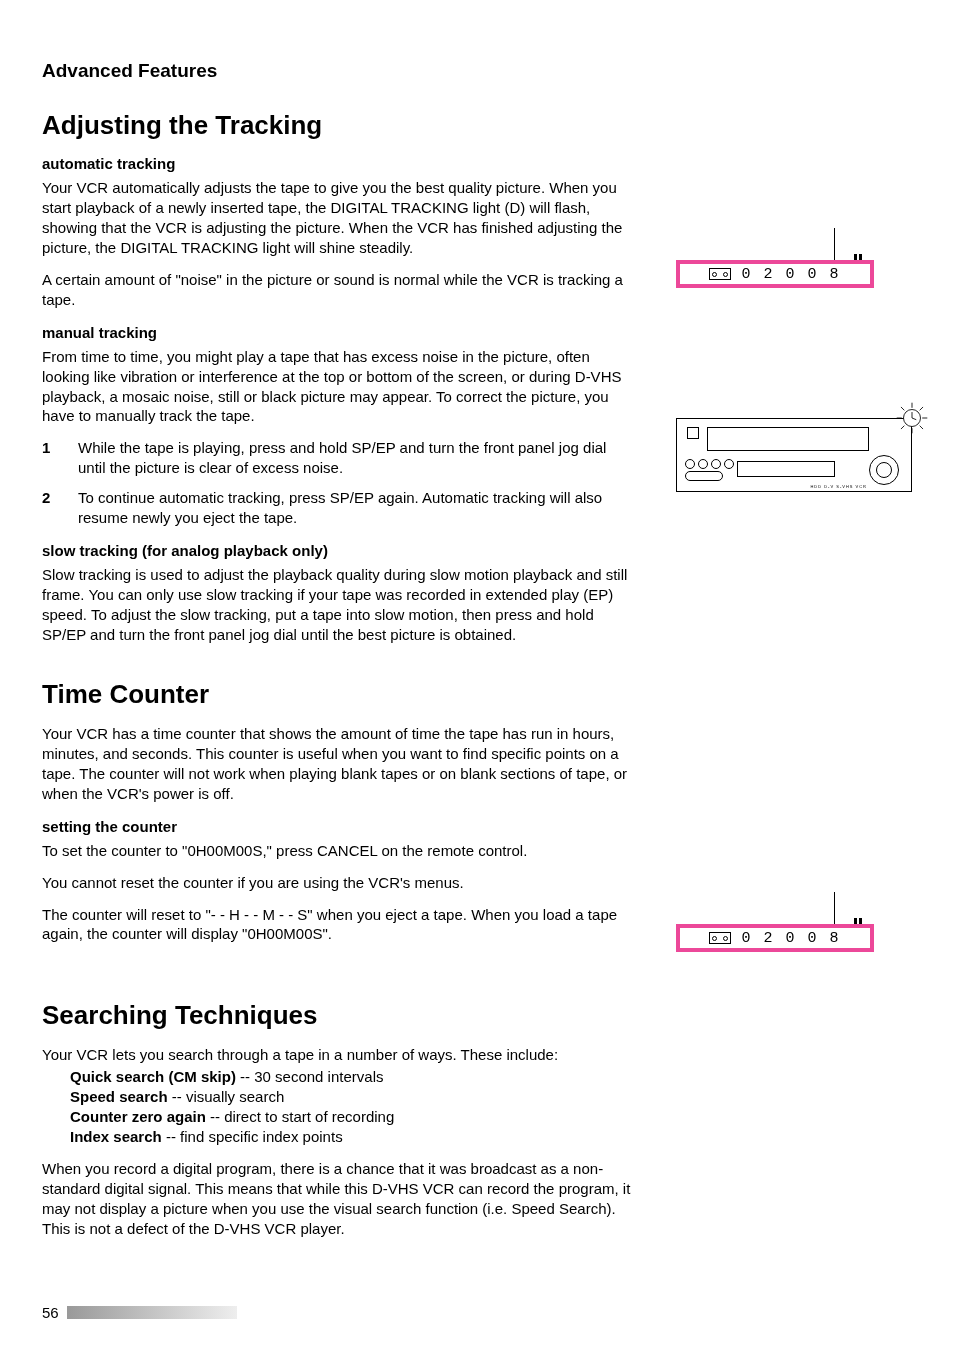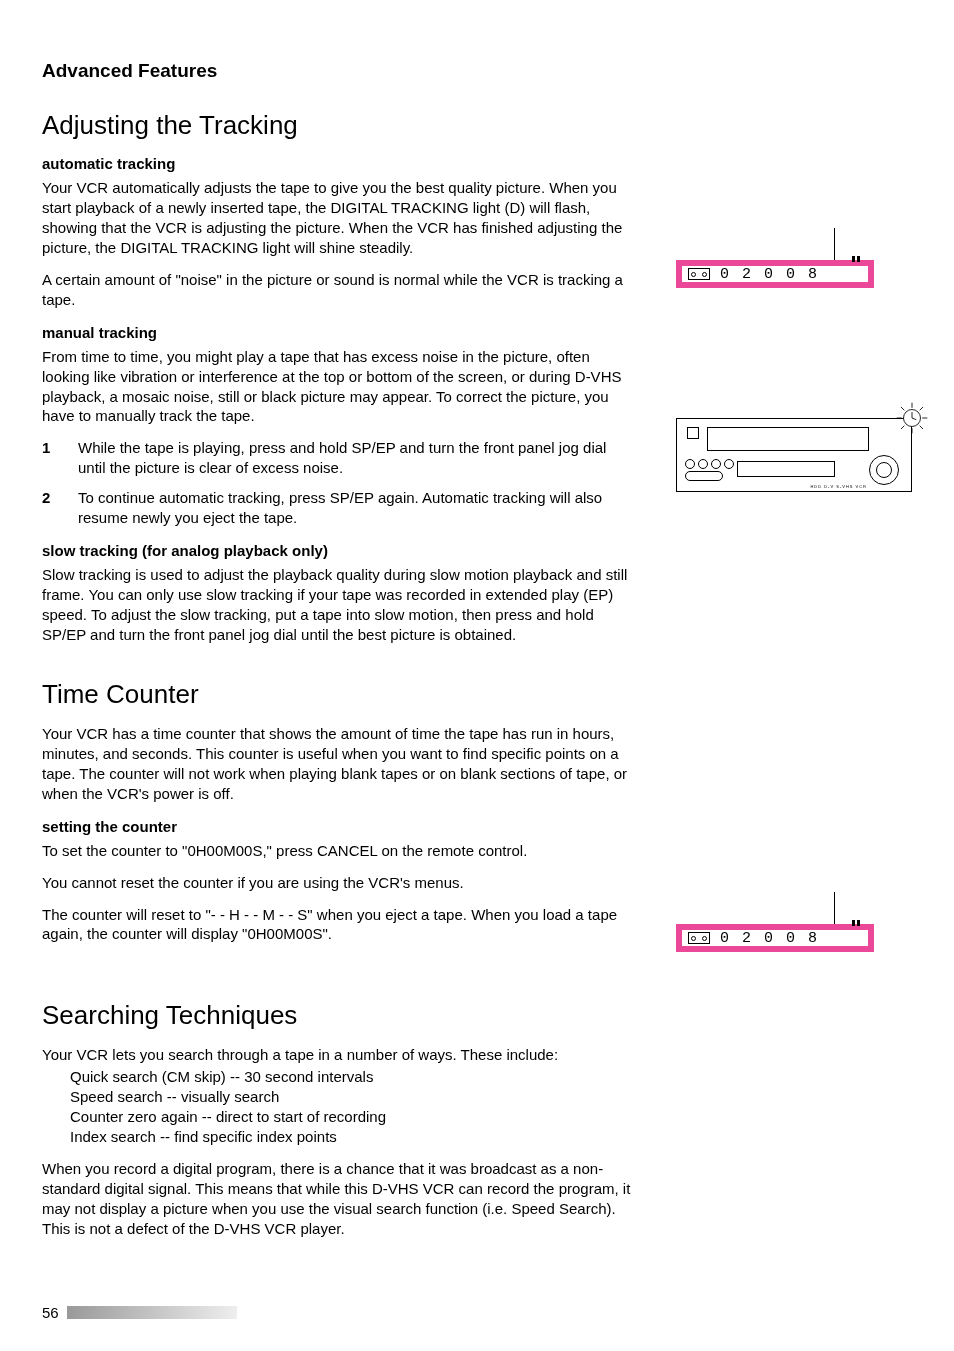--- a/index.html
+++ b/index.html
@@ -28,21 +28,21 @@
     flex: 1;
     position: relative;
   }
   .chapter {
     font-size: 19px;
     font-weight: bold;
     margin-bottom: 28px;
   }
   h1.section {
     font-size: 26px;
-    font-weight: normal;
+    font-weight: bold;
     margin: 0 0 14px 0;
   }
   .subhead {
     font-weight: bold;
     font-size: 15px;
     margin: 14px 0 6px 0;
   }
   p.body {
     font-size: 15px;
     line-height: 1.33;
@@ -66,21 +66,21 @@
   }
   .search-list {
     margin: 0 0 12px 0;
     padding-left: 28px;
   }
   .search-list > div {
     font-size: 15px;
     line-height: 1.33;
   }
   .search-list .b {
-    font-weight: normal;
+    font-weight: bold;
   }
   .section-gap {
     height: 22px;
   }
   
   .footer {
     position: absolute;
     left: 42px;
     bottom: 30px;
     display: flex;
@@ -99,31 +99,32 @@
   .illus {
     position: absolute;
   }
   
   .disp-wrap {
     position: relative;
     width: 200px;
     height: 60px;
   }
   .disp {
-    border: 6px solid #ec4899;
+    border: 4px solid #ec4899;
     width: 198px;
     height: 28px;
     position: absolute;
     left: 0;
     bottom: 0;
     display: flex;
     align-items: center;
     padding: 0 6px;
     box-sizing: border-box;
     gap: 10px;
+    justify-content: center;
   }
   .tape-icon {
     width: 22px;
     height: 12px;
     border: 1px solid #000;
     display: flex;
     align-items: center;
     justify-content: space-between;
     padding: 0 2px;
     box-sizing: border-box;

